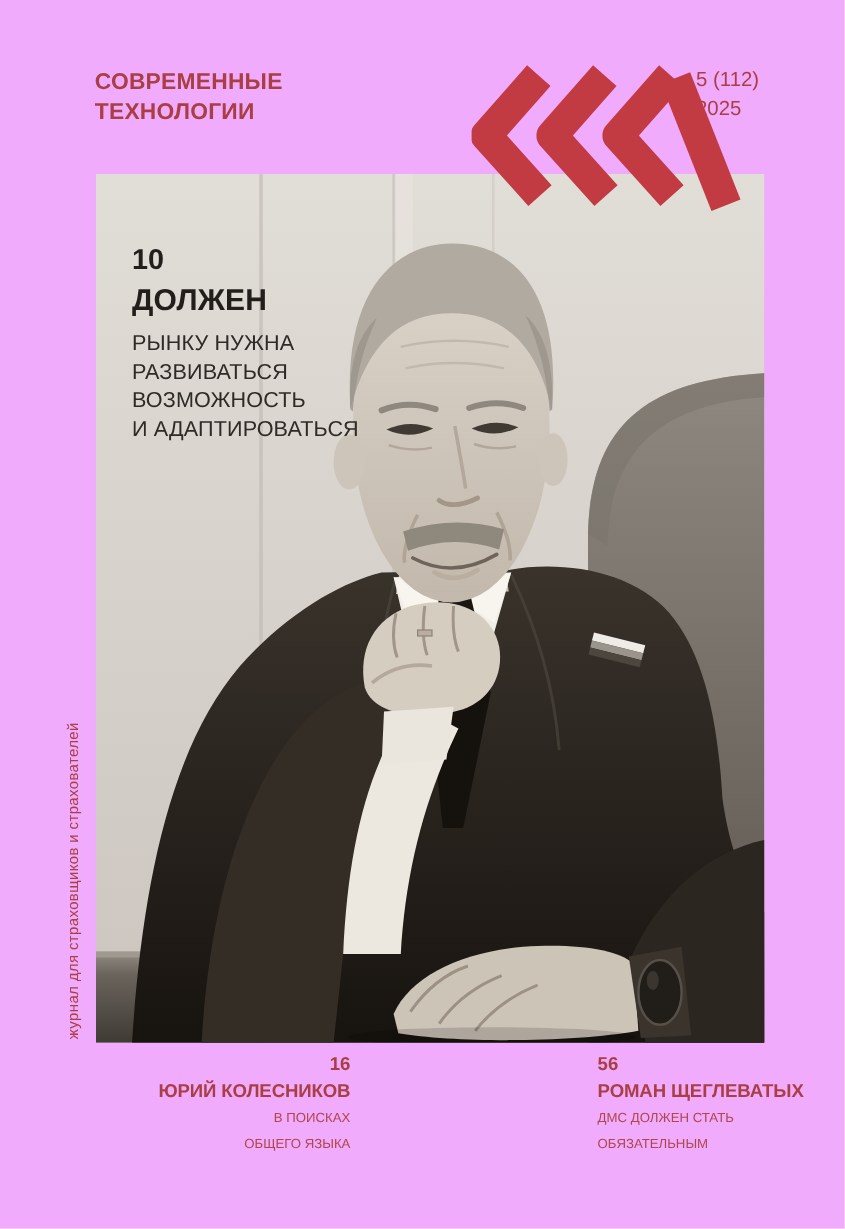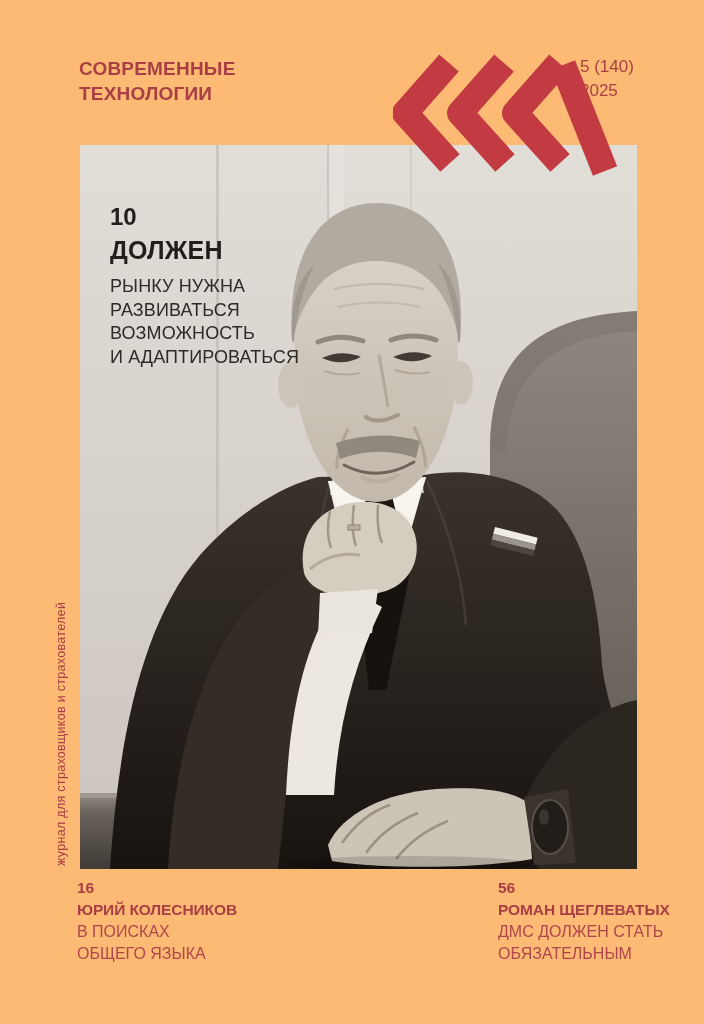--- a/index.html
+++ b/index.html
@@ -1,16 +1,16 @@
 <!DOCTYPE html>
 <html style="--brand-red: #c23a42; --text-red: #a93f44; --headline-black: #221e1b;"><head>
 <meta charset="utf-8">
 <style>
   html,body{margin:0;padding:0;background:#fff;}
-  .page{position:relative;width:704px;height:1024px;background:#fdba74;overflow:hidden;
+  .page{position:relative;width:704px;height:1024px;background:#f0abfc;overflow:hidden;
         font-family:"Liberation Sans",sans-serif;}
 
   
   .masthead{position:absolute;left:79px;top:56px;color:var(--text-red,#a93f44);
             font-size:19px;font-weight:bold;line-height:25px;letter-spacing:.2px;}
   
   .issue{position:absolute;left:580px;top:55px;color:var(--text-red,#a93f44);
          font-size:17px;font-weight:400;line-height:24px;}
 
   
@@ -25,37 +25,37 @@
   .cs-page{font-size:24px;font-weight:bold;color:var(--headline-black,#221e1b);margin-bottom:5px;}
   .cs-name{font-size:25px;font-weight:bold;line-height:28px;color:var(--headline-black,#221e1b);letter-spacing:.2px;}
   .cs-quote{margin-top:11px;font-size:18px;font-weight:400;line-height:23.5px;color:#2e2a26;letter-spacing:.1px;}
 
   
   .spine{position:absolute;left:54px;top:866px;transform-origin:0 0;transform:rotate(-90deg);
          white-space:nowrap;color:var(--text-red,#a93f44);font-size:12.5px;letter-spacing:.3px;z-index:5;}
 
   
   .teaser{position:absolute;top:877px;width:215px;color:var(--text-red,#a93f44);}
-  .t1{left:77px;} .t2{left:264px;} .t3{left:498px;}
+  .t1{left:77px;text-align:right;} .t2{left:264px;} .t3{left:498px;}
   .t-page{font-size:15.5px;font-weight:bold;line-height:22px;}
   .t-name{font-size:15.5px;font-weight:bold;line-height:22px;letter-spacing:-.1px;}
-  .t-line{font-size:16px;font-weight:400;line-height:22px;color:#ae464b;}
+  .t-line{font-size:11px;font-weight:400;line-height:22px;color:#ae464b;}
 </style>
 </head>
 <body>
 
 <div class="page">
 
   <div class="masthead">
     <div>СОВРЕМЕННЫЕ</div>
     <div>ТЕХНОЛОГИИ</div>
   </div>
 
   <div class="issue">
-    <div>5 (140)</div>
+    <div>5 (112)</div>
     <div>2025</div>
   </div>
 
   <div class="logo">
     <svg width="228" height="126" viewBox="0 0 228 126">
       <g fill="none" stroke="#c23a42" stroke-width="26" stroke-linejoin="round" stroke-linecap="butt">
         <path d="M 56 10 L 12 60 L 57 110"></path>
         <path d="M 111 10 L 67 60 L 112 110"></path>
         <path d="M 166 10 L 122 60 L 167 110"></path>
         <path d="M 170 12 L 212 118"></path>

